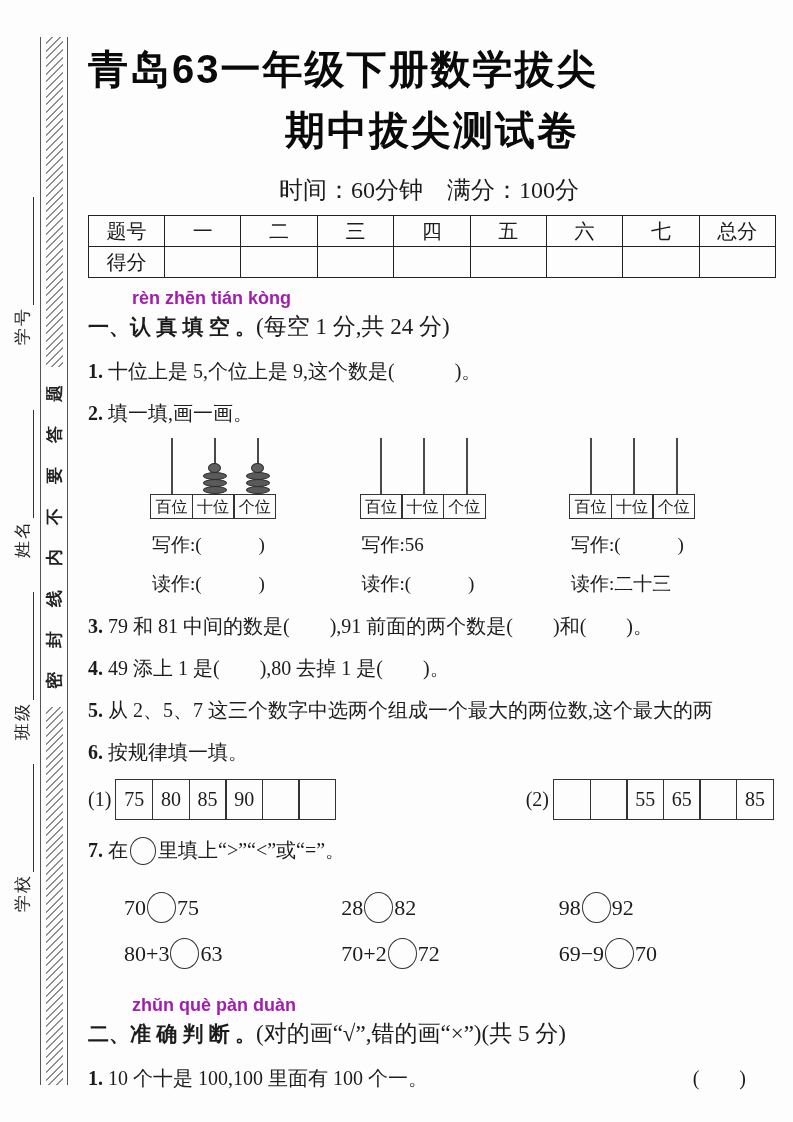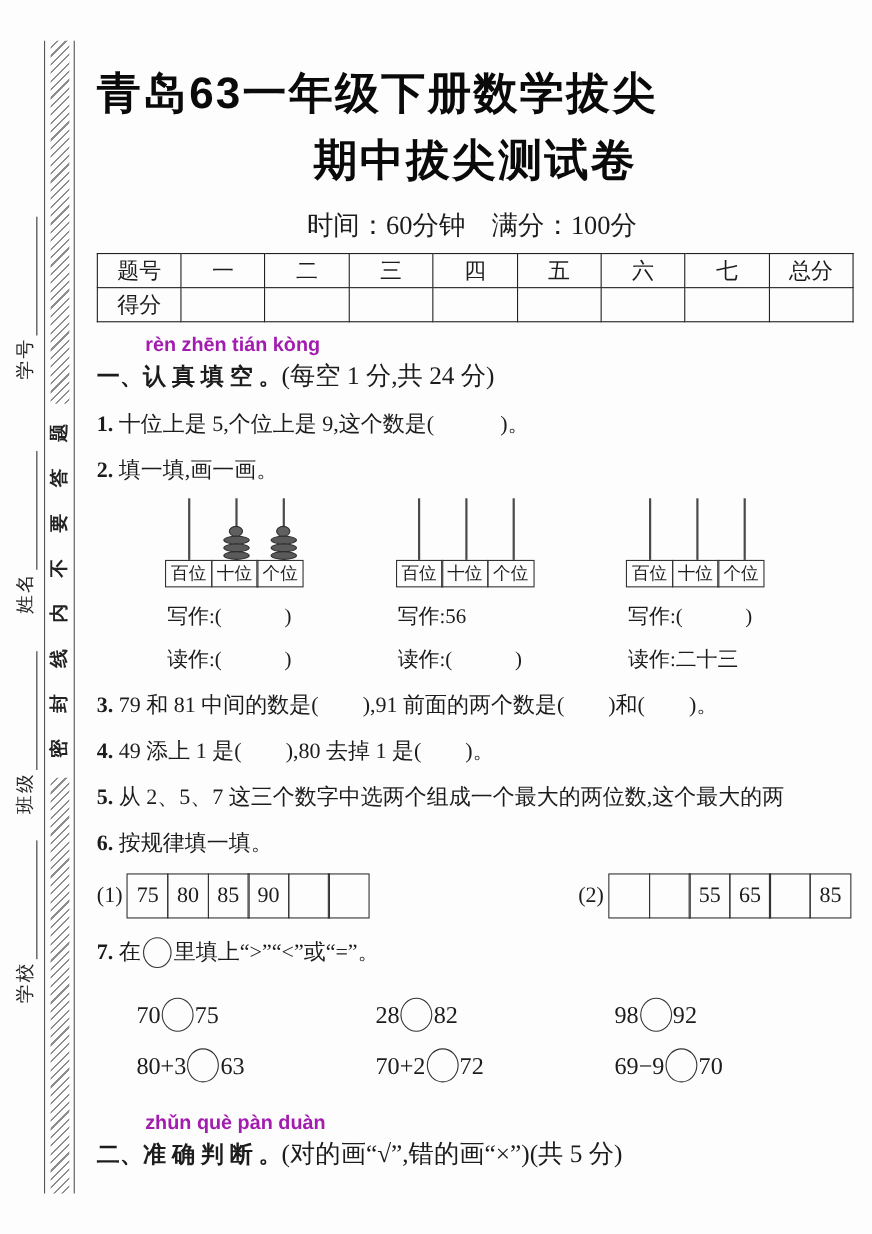--- a/index.html
+++ b/index.html
@@ -24,21 +24,21 @@
   .hatch { width:17px; margin:0 auto;
     background:repeating-linear-gradient(135deg, rgba(0,0,0,0) 0 4px, #8d8d8d 4px 5.4px); }
   .hatch-top { height:330px; }
   .hatch-bottom { flex:1; }
   .seal-chars { display:flex; flex-direction:column; padding:6px 0; }
   .seal-chars span {
     display:block; height:41px; line-height:41px; text-align:center;
     font-size:17px; font-weight:bold; transform:rotate(-90deg); color:#222;
   }
   
-  .content { position:absolute; left:88px; top:15px; width:688px; padding-top:42px; }
+  .content { position:absolute; left:88px; top:0; width:688px; padding-top:42px; }
   .title-1 { font-family:"Liberation Sans","DejaVu Sans",sans-serif; font-weight:900;
              font-size:40px; letter-spacing:2px; color:#0a0a0a; }
   .title-2 { font-family:"Liberation Sans","DejaVu Sans",sans-serif; font-weight:900;
              font-size:40px; letter-spacing:2px; text-align:center; margin-top:6px; color:#0a0a0a; }
   .info-line { text-align:center; font-size:24px; margin:16px 6px 9px 0; }
   table.score { width:100%; border-collapse:collapse; table-layout:fixed; }
   table.score td {
     border:1.5px solid #222; height:31px; text-align:center;
     font-size:20px; padding:0;
   }
@@ -336,15 +336,19 @@
           <span class="circle"></span>
           <span>70</span>
         </div>
     </div>
 
     <div class="pinyin" style="margin-top:26px;">zhǔn què pàn duàn</div>
     <div class="sec-line">
       <span class="sec-bold">二、准 确 判 断 。</span><span class="sec-note">(对的画“√”,错的画“×”)(共 5 分)</span>
     </div>
 
+    <div class="q judge-q">
+      <span><span class="qnum">1.</span> <span>10 个十是 100,100 里面有 100 个一。</span></span>
+      <span>(　　)</span>
+    </div>
 
   </div>
 </div>
 
 </body></html>

